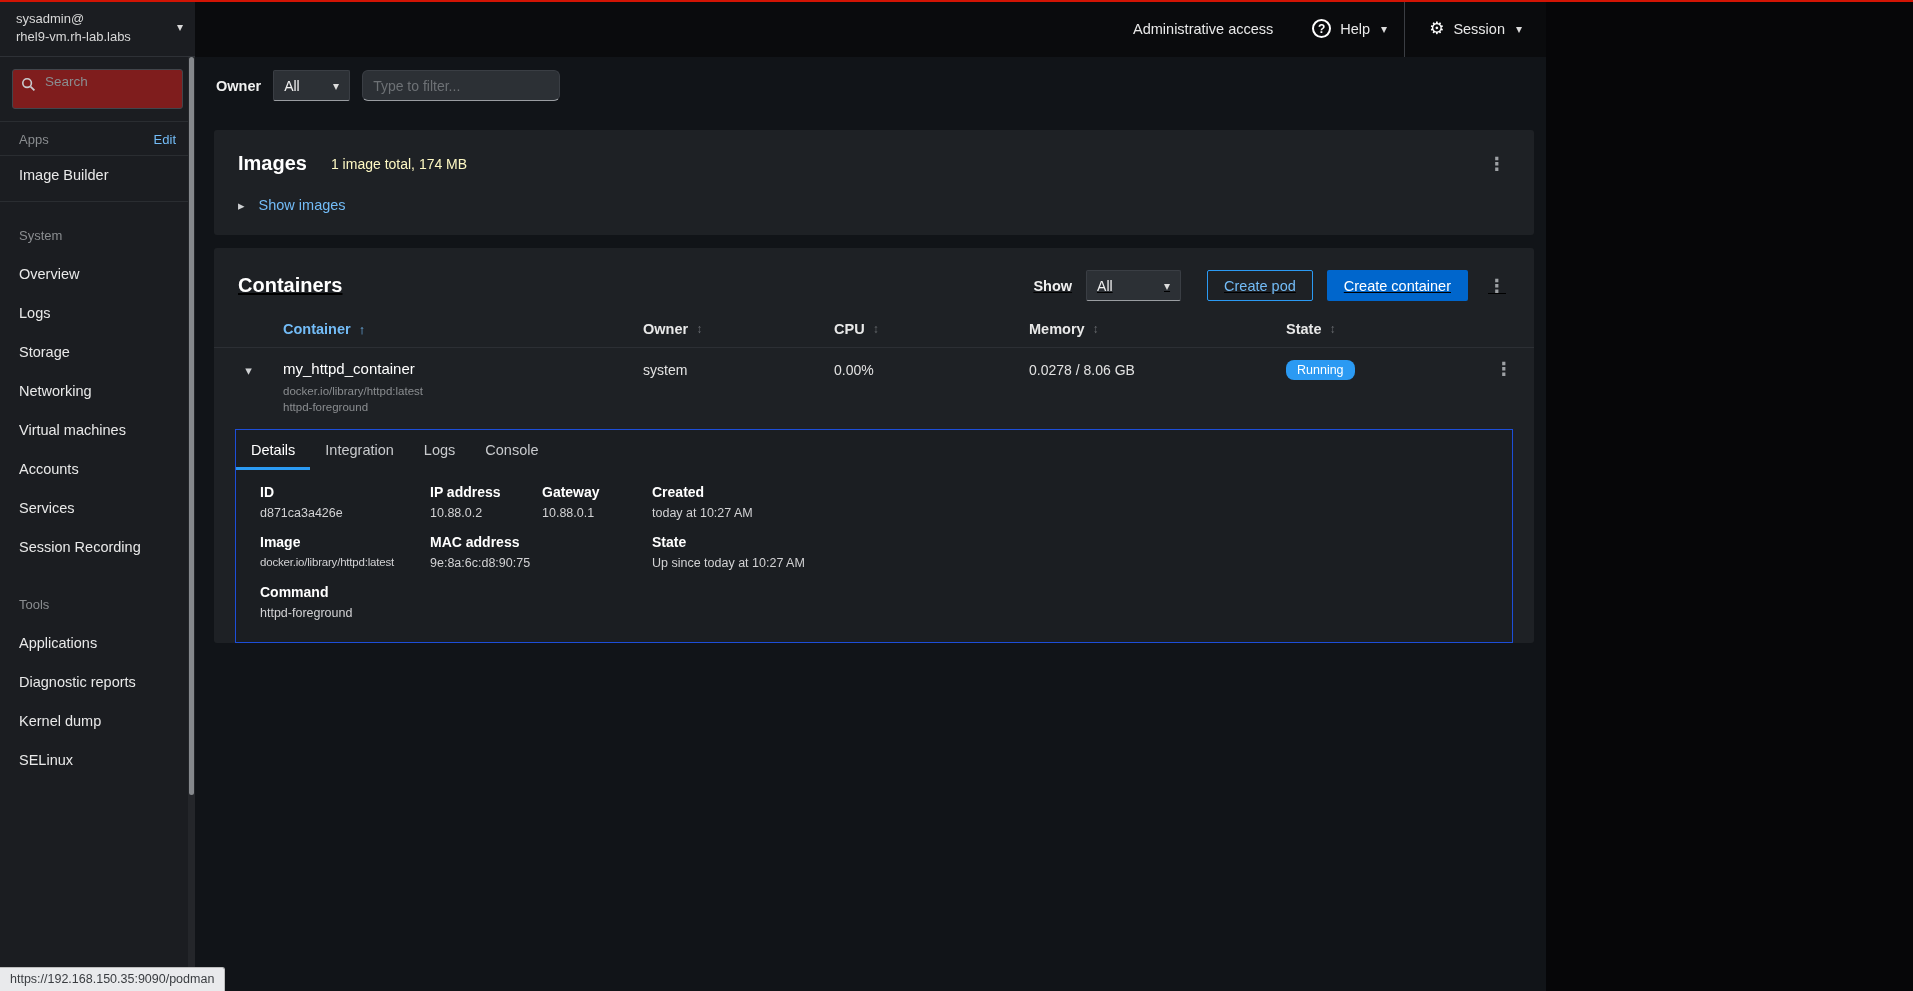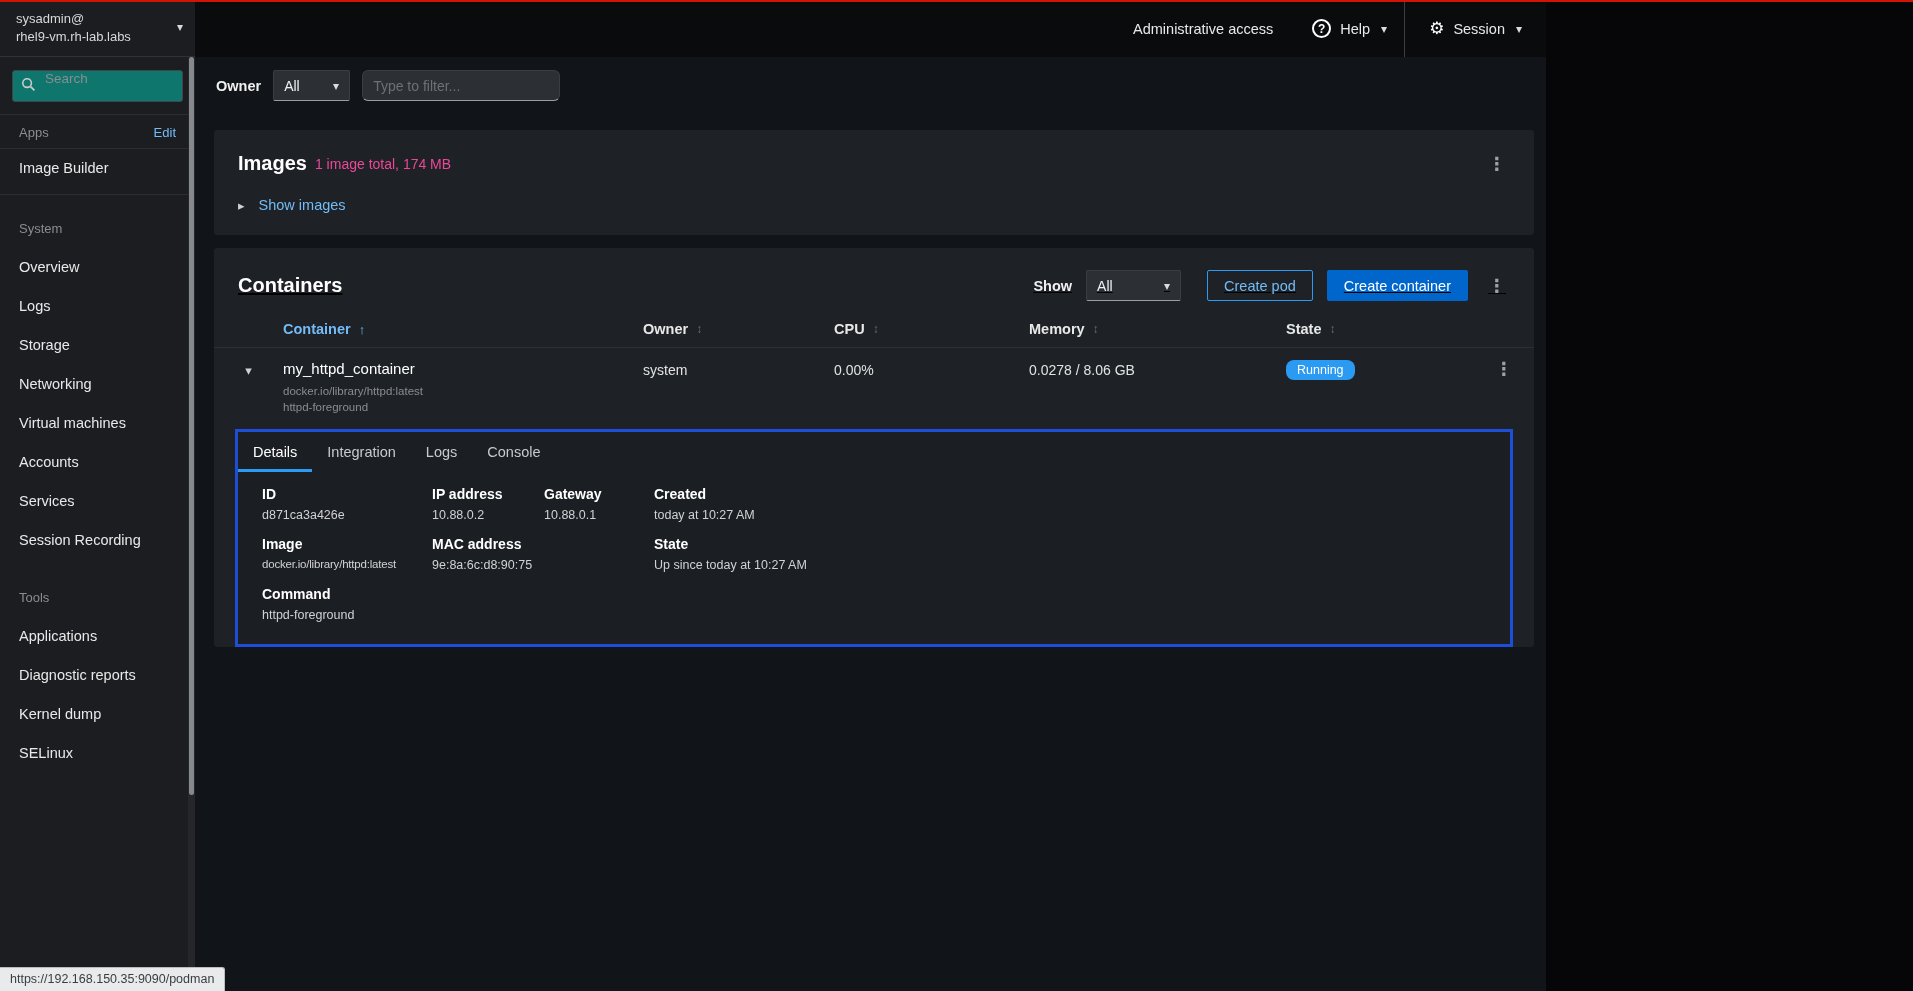--- a/index.html
+++ b/index.html
@@ -24,21 +24,21 @@
   .gear { font-size:17px; color:#fff; line-height:1; }
   .caret { font-size:12px; color:#dcdcdc; margin-left:2px; }
 
   
   .body-row { flex:1; display:flex; min-height:0; }
 
   
   .sidebar { width:195px; flex:0 0 195px; background:#1b1d21; position:relative; display:flex; flex-direction:column; }
   .sidebar-search { padding:12px 12px; border-bottom:1px solid #2a2d31; }
   .search-box { position:relative; }
-  .search-box input { width:100%; height:32px; background:#0f766e; border:1px solid #41454b; border-radius:3px; color:#e0e0e0; font-size:13.5px; padding:0 8px 15px 32px; outline:none; font-family:inherit; }
+  .search-box input { width:100%; height:40px; background:#7f1d1d; border:1px solid #41454b; border-radius:3px; color:#e0e0e0; font-size:13.5px; padding:0 8px 15px 32px; outline:none; font-family:inherit; }
   .search-box input::placeholder { color:#8a8d90; }
   .search-icon { position:absolute; left:9px; top:8px; }
   .apps-section { border-bottom:1px solid #2a2d31; padding-bottom:6px; }
   .apps-header { display:flex; justify-content:space-between; align-items:center; padding:10px 19px 8px; border-bottom:1px solid #2a2d31; }
   .section-label { font-size:13px; color:#8a8d90; }
   .edit-link { font-size:13px; color:#73bcf7; cursor:pointer; }
   .nav-item { padding:10px 19px; font-size:14.5px; line-height:19px; color:#e9e9e9; cursor:pointer; white-space:nowrap; }
   .nav-item.active { background:#414449; border-left:4px solid #2b9af3; padding-left:15px; color:#fff; }
   .nav-scroll { height:601px; overflow:hidden; }
   .nav-section-label { padding:26px 19px 12px; font-size:13px; color:#8a8d90; }
@@ -57,21 +57,21 @@
   .filter-input { width:198px; height:31px; background:#2c3035; border:1px solid #3a3e44; border-bottom:1px solid #9a9da1; border-radius:6px; color:#e0e0e0; font-size:14px; padding:0 10px; outline:none; font-family:inherit; }
   .filter-input::placeholder { color:#6d7175; }
 
   .content { padding:29px 0 0 19px; }
   .card { width:1320px; background:#1e2125; border-radius:3px; }
 
   
   .images-card { padding:22px 24px; margin-bottom:13px; }
   .card-head { display:flex; align-items:center; }
   .card-title { font-size:20px; font-weight:bold; color:#fff; }
-  .images-summary { font-size:14px; color:#ec4899; margin-left:8px; }
+  .images-summary { font-size:14px; color:#fef9c3; margin-left:24px; }
   .kebab { margin-left:auto; color:#9ea1a5; font-size:18px; font-weight:bold; width:26px; text-align:center; cursor:pointer; line-height:1; }
   .show-images-row { margin-top:22px; display:flex; align-items:center; gap:14px; }
   .chev { color:#cfd1d3; font-size:13px; cursor:pointer; }
   .link-blue { color:#73bcf7; font-size:14.5px; cursor:pointer; }
 
   
   .containers-card { padding:22px 0 0; }
   .containers-head { display:flex; align-items:center; padding:0 24px; margin-bottom:14px;text-decoration:underline; }
   .head-controls { margin-left:auto; display:flex; align-items:center; gap:14px; }
   .btn { height:31px; display:inline-flex; align-items:center; padding:0 16px; font-size:14.5px; border-radius:2px; cursor:pointer; border:1px solid transparent; font-family:inherit; }
@@ -85,21 +85,21 @@
   .sort-asc { color:#73bcf7; font-size:13px; }
   .sort-none { color:#66696d; font-size:12px; font-weight:normal; }
   .table-row { padding:12px 0 10px; }
   .expander { justify-self:center; padding-top:3px; color:#cfd1d3; font-size:13px; cursor:pointer; }
   .c-name { font-size:15px; color:#fff; margin-bottom:6px; }
   .c-sub { font-size:11.5px; color:#8a8d90; line-height:16px; }
   .cell-plain { font-size:14px; color:#e2e2e2; padding-top:2px; }
   .badge { display:inline-block; background:#2b9af3; color:#fff; font-size:12.5px; padding:3px 11px; border-radius:8px; }
   .row-kebab { justify-self:center; margin-left:0; }
 
-  .expanded { margin:4px 21px 21px; border:3px solid #1d4ed8; background:#1b1e22; }
+  .expanded { margin:4px 21px 21px; border:1px solid #1d4ed8; background:#1b1e22; }
   .tabs { display:flex; }
   .tab { padding:12px 15px; font-size:14.5px; color:#c8cacd; cursor:pointer; }
   .tab.active { color:#fff; border-bottom:3px solid #2b9af3; padding-bottom:9px; }
   .tab-panel { padding:14px 24px 22px; display:grid; grid-template-columns:170px 112px 110px 1fr; row-gap:14px; }
   .detail .d-label { font-size:14px; font-weight:bold; color:#fff; margin-bottom:6px; }
   .detail .d-value { font-size:12.5px; color:#d2d2d4; white-space:nowrap; }
   .detail .d-value.tight { font-size:11.5px; letter-spacing:-0.2px; }
   .gc4 { grid-column:4; }
 
   

